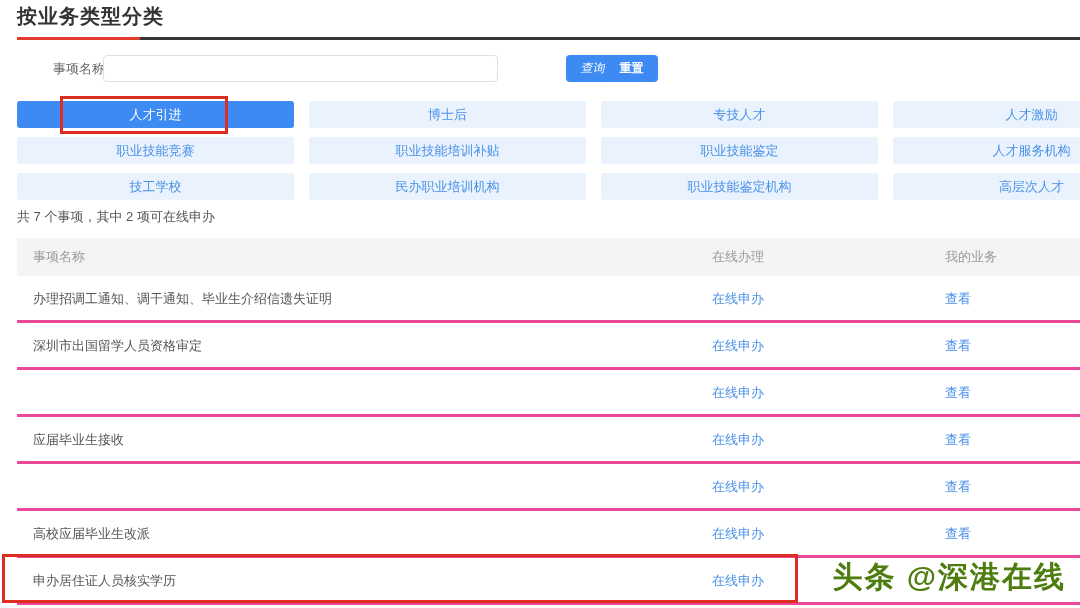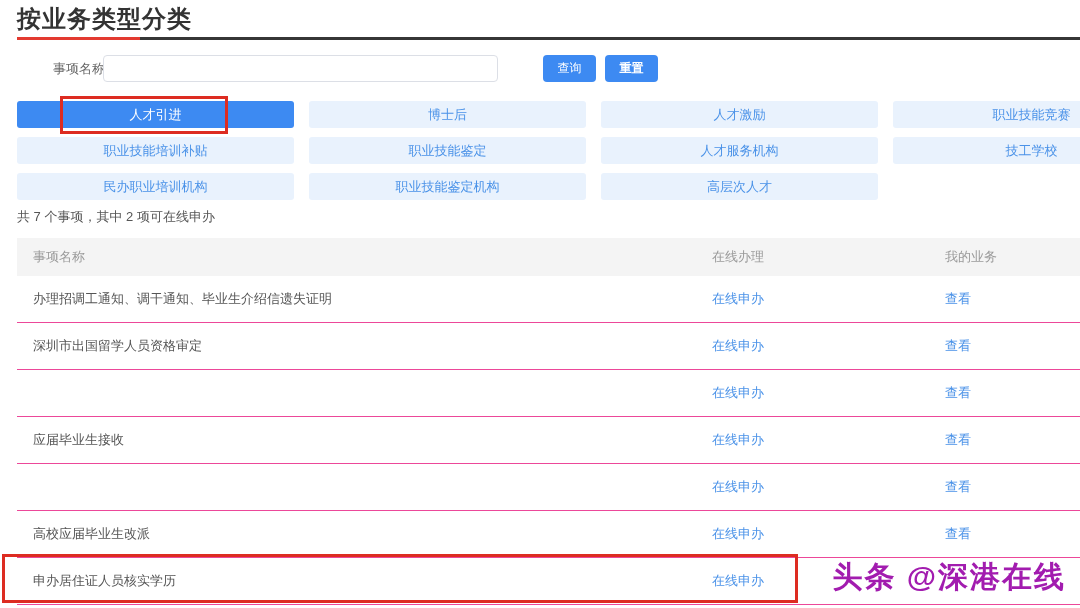--- a/index.html
+++ b/index.html
@@ -1,62 +1,62 @@
 <!DOCTYPE html>
 <html><head>
 <meta charset="utf-8">
 <style>
   * { margin:0; padding:0; box-sizing:border-box; }
   html,body { width:1080px; height:608px; overflow:hidden; background:#fff;
     font-family:"Liberation Sans", sans-serif; }
   .page { position:relative; width:1080px; height:608px; background:#fff; }
 
   
-  .page-title { position:absolute; left:17px; top:3px; font-size:24px; font-weight:bold; color:#333; letter-spacing:1px; }
+  .page-title { position:absolute; left:17px; top:3px; font-size:20px; font-weight:bold; color:#333; letter-spacing:1px; }
   .title-rule { position:absolute; left:17px; top:37px; width:1063px; height:3px; background:#363636; }
   .title-rule-red { position:absolute; left:0; top:0; width:123px; height:3px; background:#e33a30; }
 
   
   .search-label { position:absolute; left:53px; top:55px; height:27px; line-height:27px; font-size:13px; color:#666; }
   .search-input { position:absolute; left:103px; top:55px; width:395px; height:27px; border:1px solid #dcdfe6; border-radius:4px; font-size:13px; color:#333; padding:0 8px; outline:none; background:#fff; }
   .btn-solid { position:absolute; top:55px; height:27px; width:53px; background:#3d8af2; color:#fff; border:none; border-radius:4px; font-size:12px; cursor:pointer; font-family:inherit; }
-  .btn-query { left:543px; }
+  .btn-query { left:566px;font-style:italic; }
   .btn-reset { left:605px;font-weight:bold; }
 
   
   .cat-grid { position:absolute; left:17px; top:101px; width:1153px;
     display:grid; grid-template-columns:repeat(4,277px); column-gap:15px; row-gap:9px; }
   .cat-btn { height:27px; line-height:27px; text-align:center; font-size:13px;
     background:#e9f2fd; color:#4a92e8; border-radius:3px; cursor:pointer;font-family:Liberation Serif, serif; }
   .cat-btn.selected { background:#3d8af2; color:#fff; }
 
   
   .summary-text { position:absolute; left:17px; top:208px; font-size:13px; color:#555; }
 
   
   .table-header { position:absolute; left:17px; top:238px; width:1063px; height:38px; background:#f4f4f4; }
   .table-header .cell { position:absolute; top:0; height:38px; line-height:38px; font-size:13px; color:#9a9a9a; }
   .t-rows { position:absolute; left:17px; top:276px; width:1063px; }
-  .t-row { position:relative; width:100%; height:47px; border-bottom:1px solid #ec4899; }
+  .t-row { position:relative; width:100%; height:47px; border-bottom:3px solid #ec4899; }
   .t-row .cell { position:absolute; top:0; height:46px; line-height:46px; font-size:13px; }
   .cell-name  { left:16px; color:#555; }
   .cell-online{ left:695px; color:#4a92e8; cursor:pointer; }
   .cell-view  { left:928px; color:#4a92e8; cursor:pointer; }
   .table-header .cell-name { left:16px; color:#9a9a9a; }
   .table-header .cell-online { left:695px; color:#9a9a9a; cursor:default; }
   .table-header .cell-view { left:928px; color:#9a9a9a; cursor:default; }
 
   
   .annot { position:absolute; border:3px solid #dd2c21; background:transparent; pointer-events:none; }
   .annot-category { left:60px; top:96px; width:168px; height:38px; }
   .annot-row { left:2px; top:554px; width:796px; height:49px; }
 
   
   .watermark { position:absolute; top:557px; right:14px; font-size:30px; font-weight:bold;
-    color:#a21caf; letter-spacing:2px; white-space:nowrap;
+    color:#4d7c0f; letter-spacing:2px; white-space:nowrap;
     text-shadow:-2px 0 0 #fff, 2px 0 0 #fff, 0 -2px 0 #fff, 0 2px 0 #fff,
       -2px -2px 0 #fff, 2px 2px 0 #fff, -2px 2px 0 #fff, 2px -2px 0 #fff; }
 </style>
 </head>
 <body>
 
 <div class="page">
 
   <div class="page-title">按业务类型分类</div>
   <div class="title-rule">
@@ -64,20 +64,21 @@
   </div>
 
   <div class="search-label">事项名称</div>
   <input class="search-input" type="text" placeholder="" style="">
   <button class="btn-solid btn-query">查询</button>
   <button class="btn-solid btn-reset">重置</button>
 
   <div class="cat-grid">
     <div class="cat-btn selected">人才引进</div>
     <div class="cat-btn">博士后</div>
+    <div class="cat-btn">专技人才</div>
     <div class="cat-btn">人才激励</div>
     <div class="cat-btn">职业技能竞赛</div>
     <div class="cat-btn">职业技能培训补贴</div>
     <div class="cat-btn">职业技能鉴定</div>
     <div class="cat-btn">人才服务机构</div>
     <div class="cat-btn">技工学校</div>
     <div class="cat-btn">民办职业培训机构</div>
     <div class="cat-btn">职业技能鉴定机构</div>
     <div class="cat-btn">高层次人才</div>
   </div>

